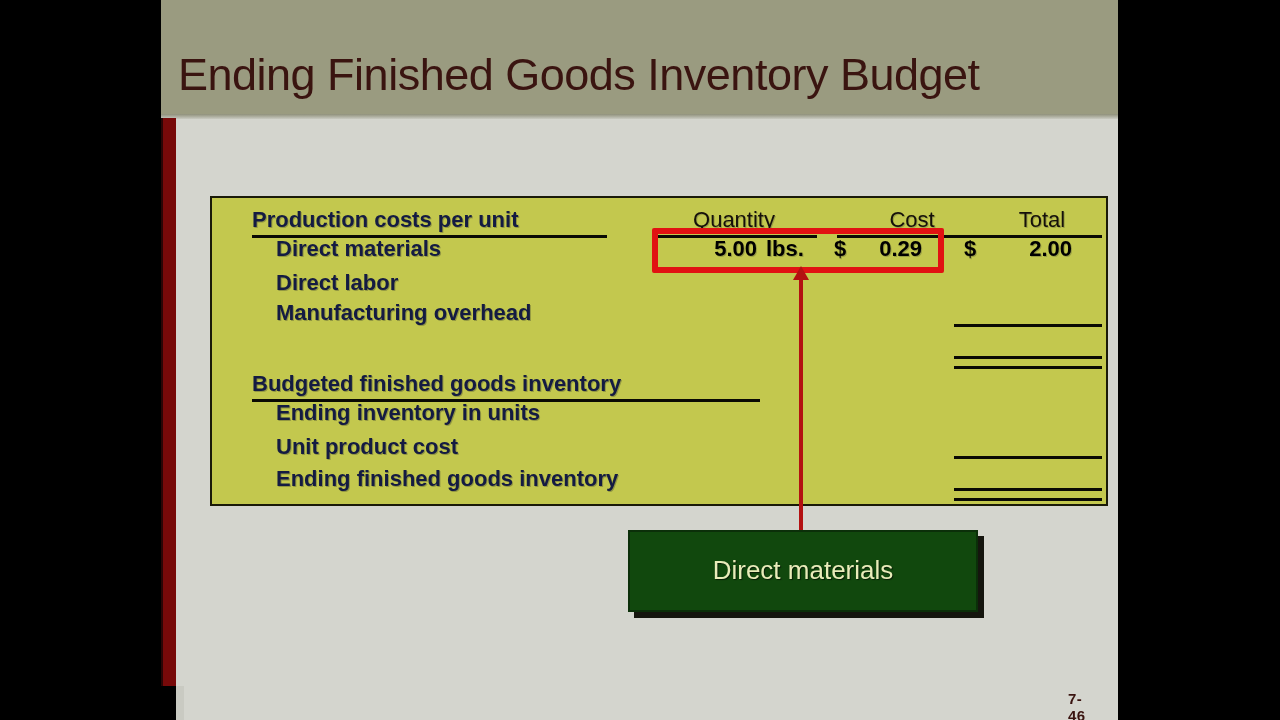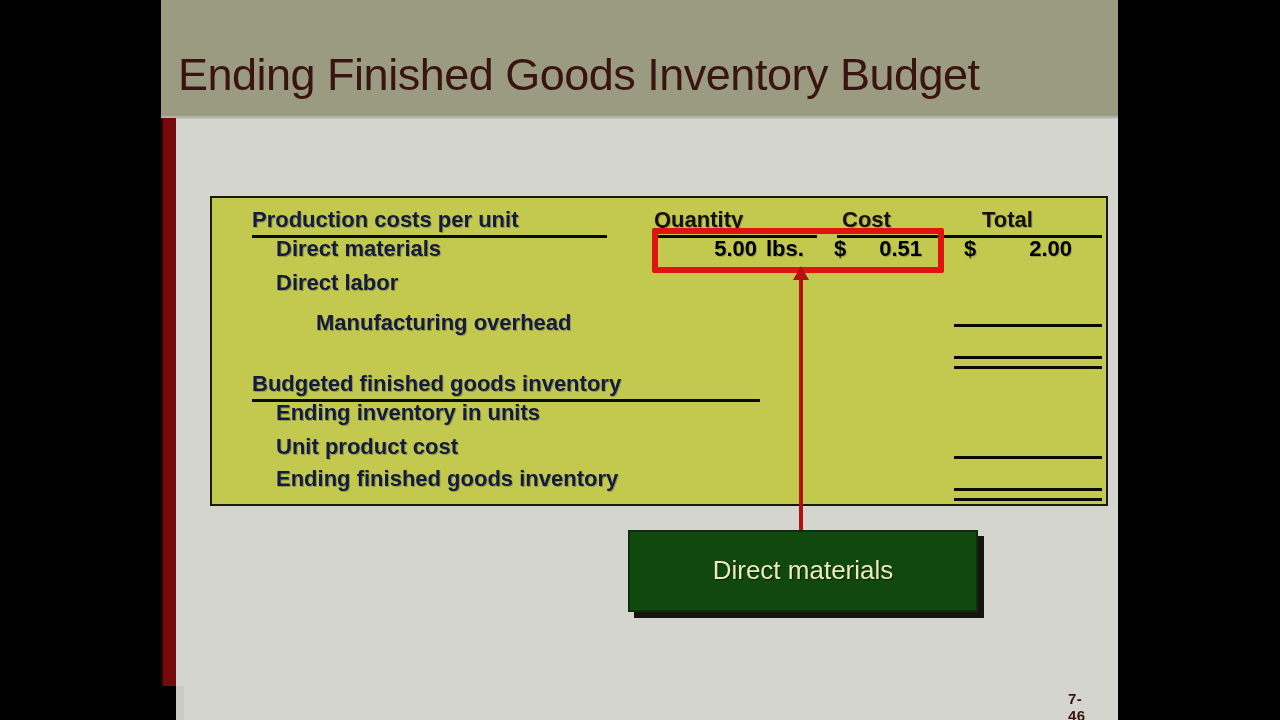--- a/index.html
+++ b/index.html
@@ -26,22 +26,22 @@
 
   
   .table-box{position:absolute;left:210px;top:196px;width:898px;height:310px;
              background:#c3c84e;border:2px solid #1a1a08;box-sizing:border-box;}
 
   .lbl{position:absolute;font-weight:bold;color:#141b42;white-space:nowrap;
        text-shadow:1px 1px 0 rgba(120,125,60,.65);text-align:right;}
   .lbl.hdr{font-size:22px;}
   .lbl.item{font-size:22px;}
 
-  .colhdr{position:absolute;font-weight:bold;font-size:22px;color:#15100a;
-          white-space:nowrap;
+  .colhdr{position:absolute;font-weight:normal;font-size:22px;color:#15100a;
+          white-space:nowrap;text-align:center;
           text-shadow:1px 1px 0 rgba(120,125,60,.55);}
 
   .num{position:absolute;font-weight:bold;font-size:22px;color:#000000;white-space:nowrap;
        text-shadow:1px 1px 0 rgba(120,125,60,.55);}
 
   .uline{position:absolute;height:3px;background:#0a0a04;}
   .dline{position:absolute;height:7px;border-top:3px solid #0a0a04;border-bottom:3px solid #0a0a04;}
 
   
   .hl-box{position:absolute;left:652px;top:228px;width:292px;height:45px;
@@ -85,27 +85,27 @@
     <div class="lbl hdr" style="left:40px;top:9px;">Production costs per unit</div>
     <div class="uline" style="left:40px;top:37px;width:355px;"></div>
     <div class="uline" style="left:440px;top:37px;width:165px;"></div>
     <div class="uline" style="left:625px;top:37px;width:150px;"></div>
     <div class="uline" style="left:742px;top:37px;width:148px;"></div>
 
     <div class="lbl item" style="left:64px;top:38px;">Direct materials</div>
     <div class="num" style="left:483px;top:38px;width:62px;text-align:right;">5.00</div>
     <div class="num" style="left:554px;top:38px;">lbs.</div>
     <div class="num" style="left:622px;top:38px;">$</div>
-    <div class="num" style="left:650px;top:38px;width:60px;text-align:right;">0.51</div>
+    <div class="num" style="left:650px;top:38px;width:60px;text-align:right;">0.29</div>
     <div class="num" style="left:752px;top:38px;">$</div>
     <div class="num" style="left:798px;top:38px;width:62px;text-align:right;">2.00</div>
 
     <div class="lbl item" style="left:64px;top:72px;">Direct labor</div>
 
-    <div class="lbl item" style="left:64px;top:112px;margin-left:40px;">Manufacturing overhead</div>
+    <div class="lbl item" style="left:64px;top:102px;">Manufacturing overhead</div>
 
     <div class="uline" style="left:742px;top:126px;width:148px;"></div>
     <div class="dline" style="left:742px;top:158px;width:148px;"></div>
 
     <div class="lbl hdr" style="left:40px;top:173px;">Budgeted finished goods inventory</div>
     <div class="uline" style="left:40px;top:201px;width:508px;"></div>
 
     <div class="lbl item" style="left:64px;top:202px;">Ending inventory in units</div>
     <div class="lbl item" style="left:64px;top:236px;">Unit product cost</div>
     <div class="lbl item" style="left:64px;top:268px;">Ending finished goods inventory</div>

